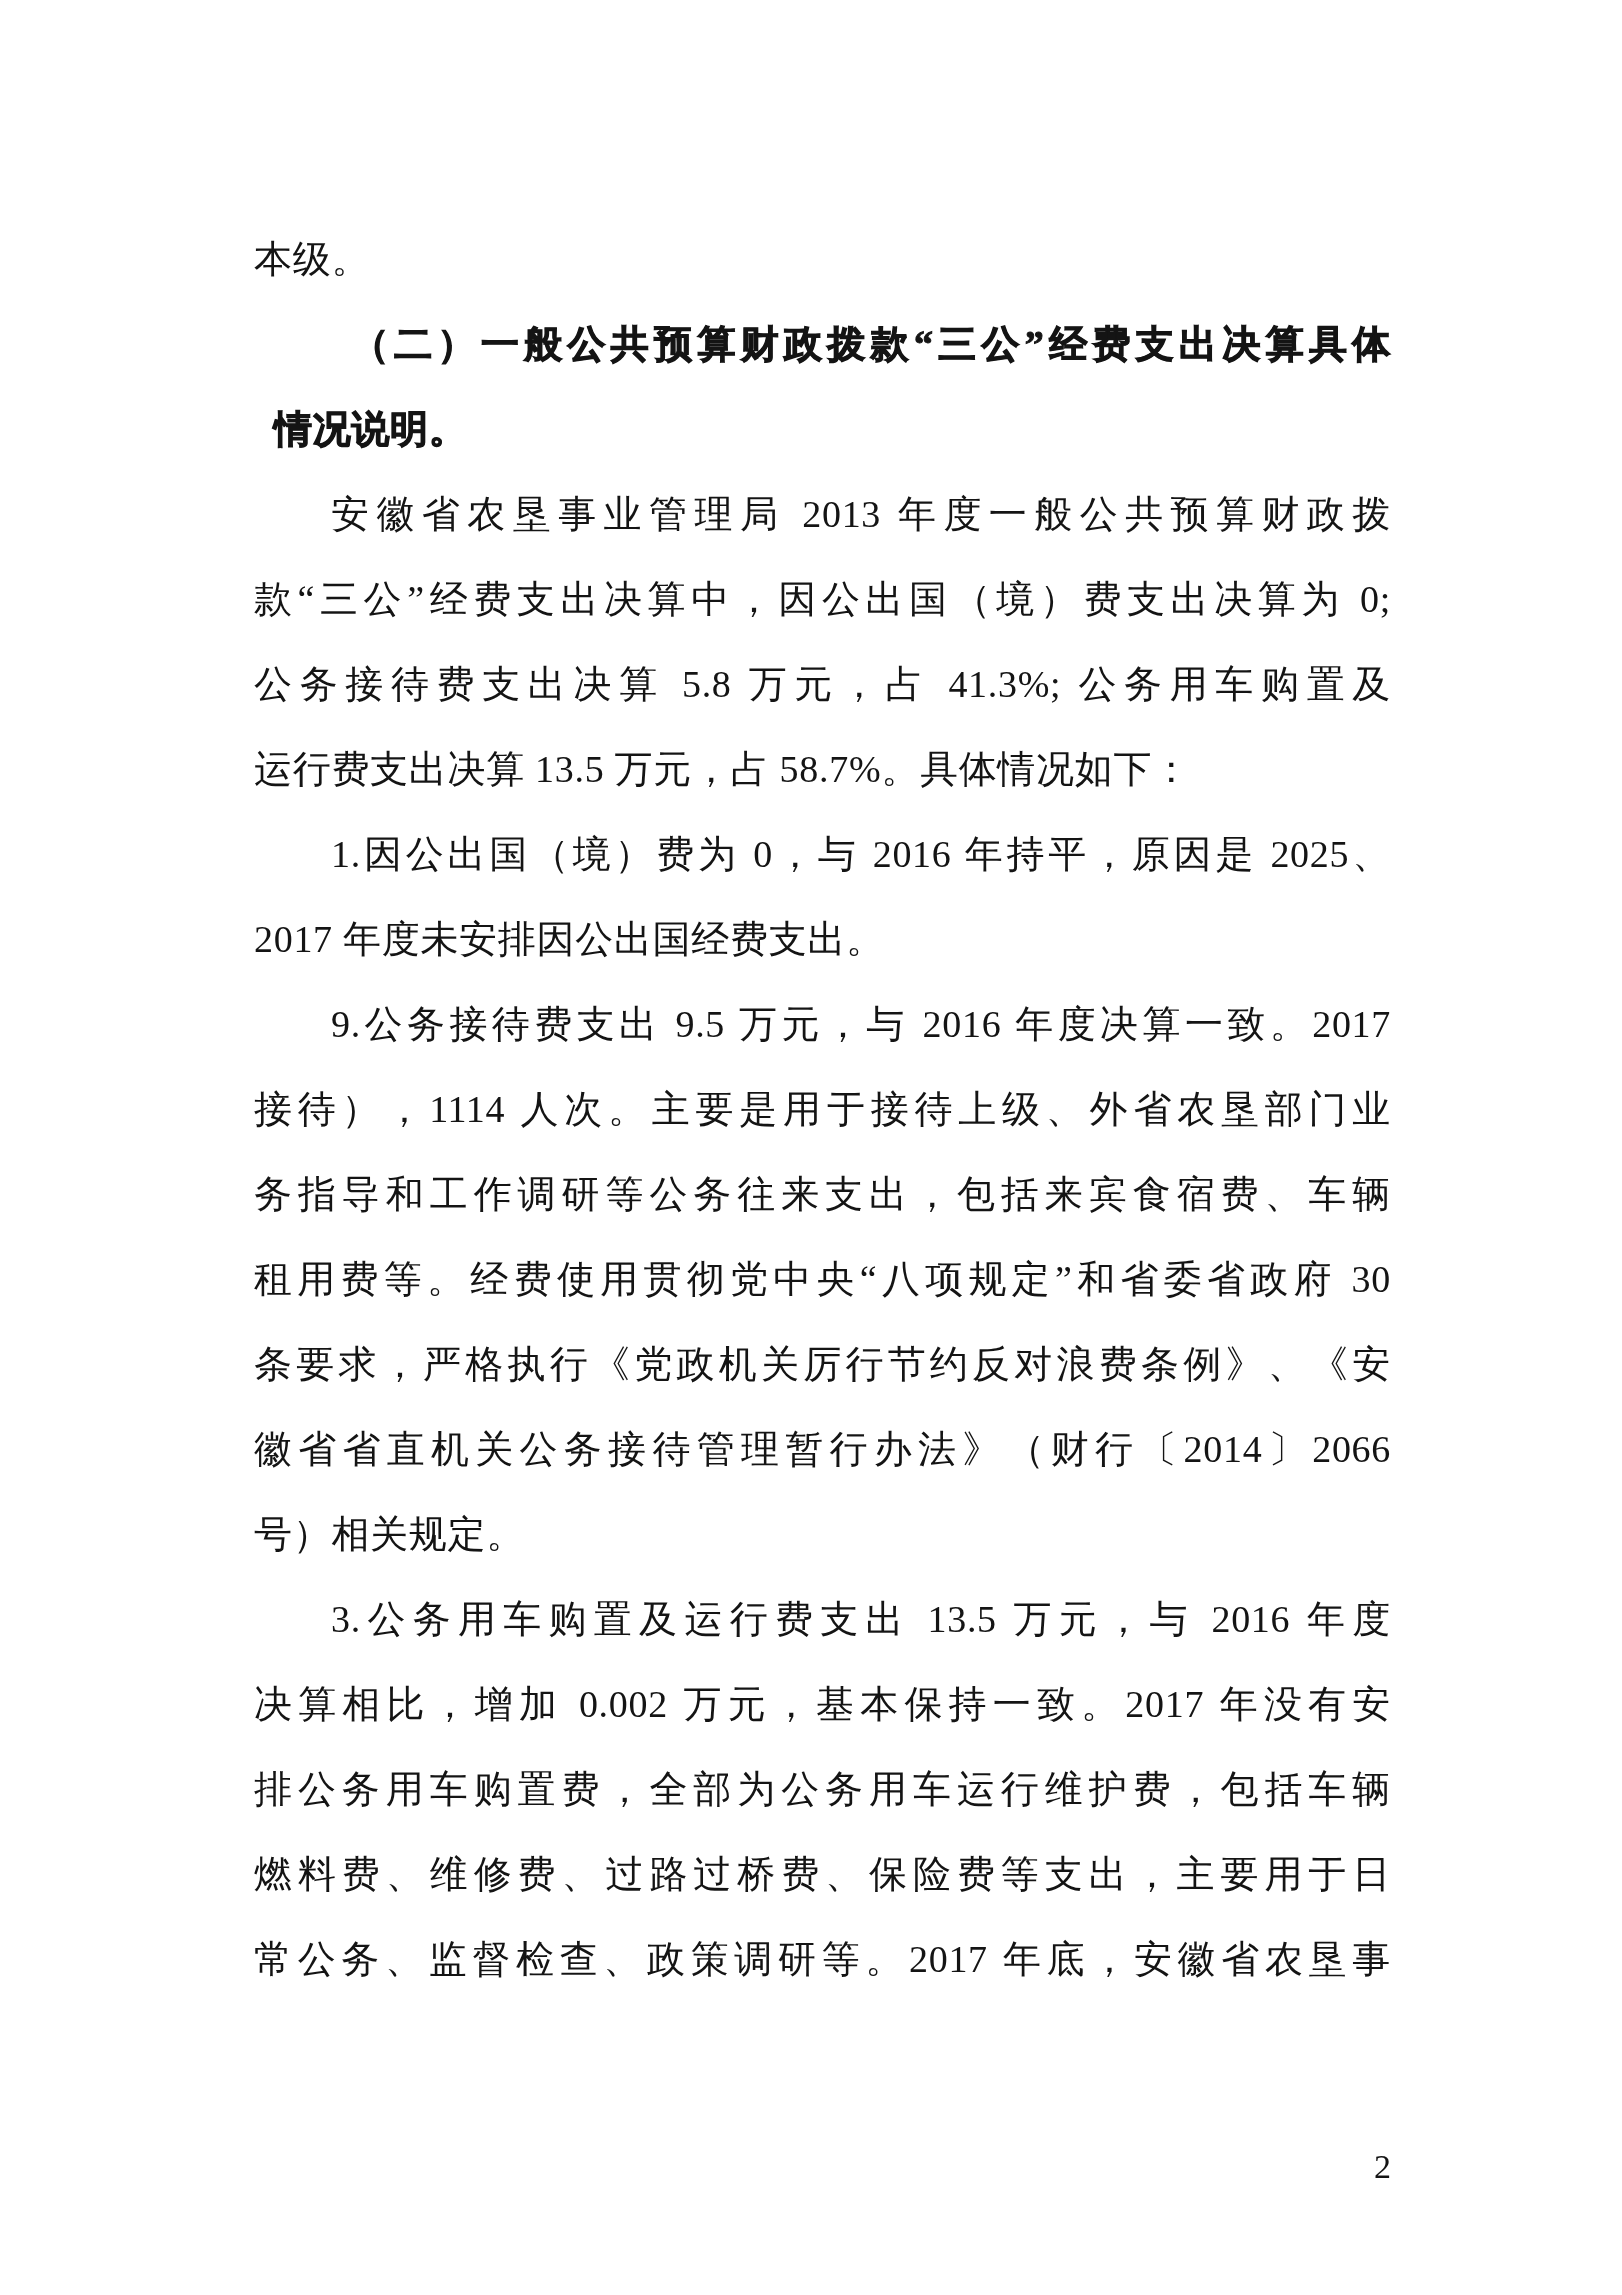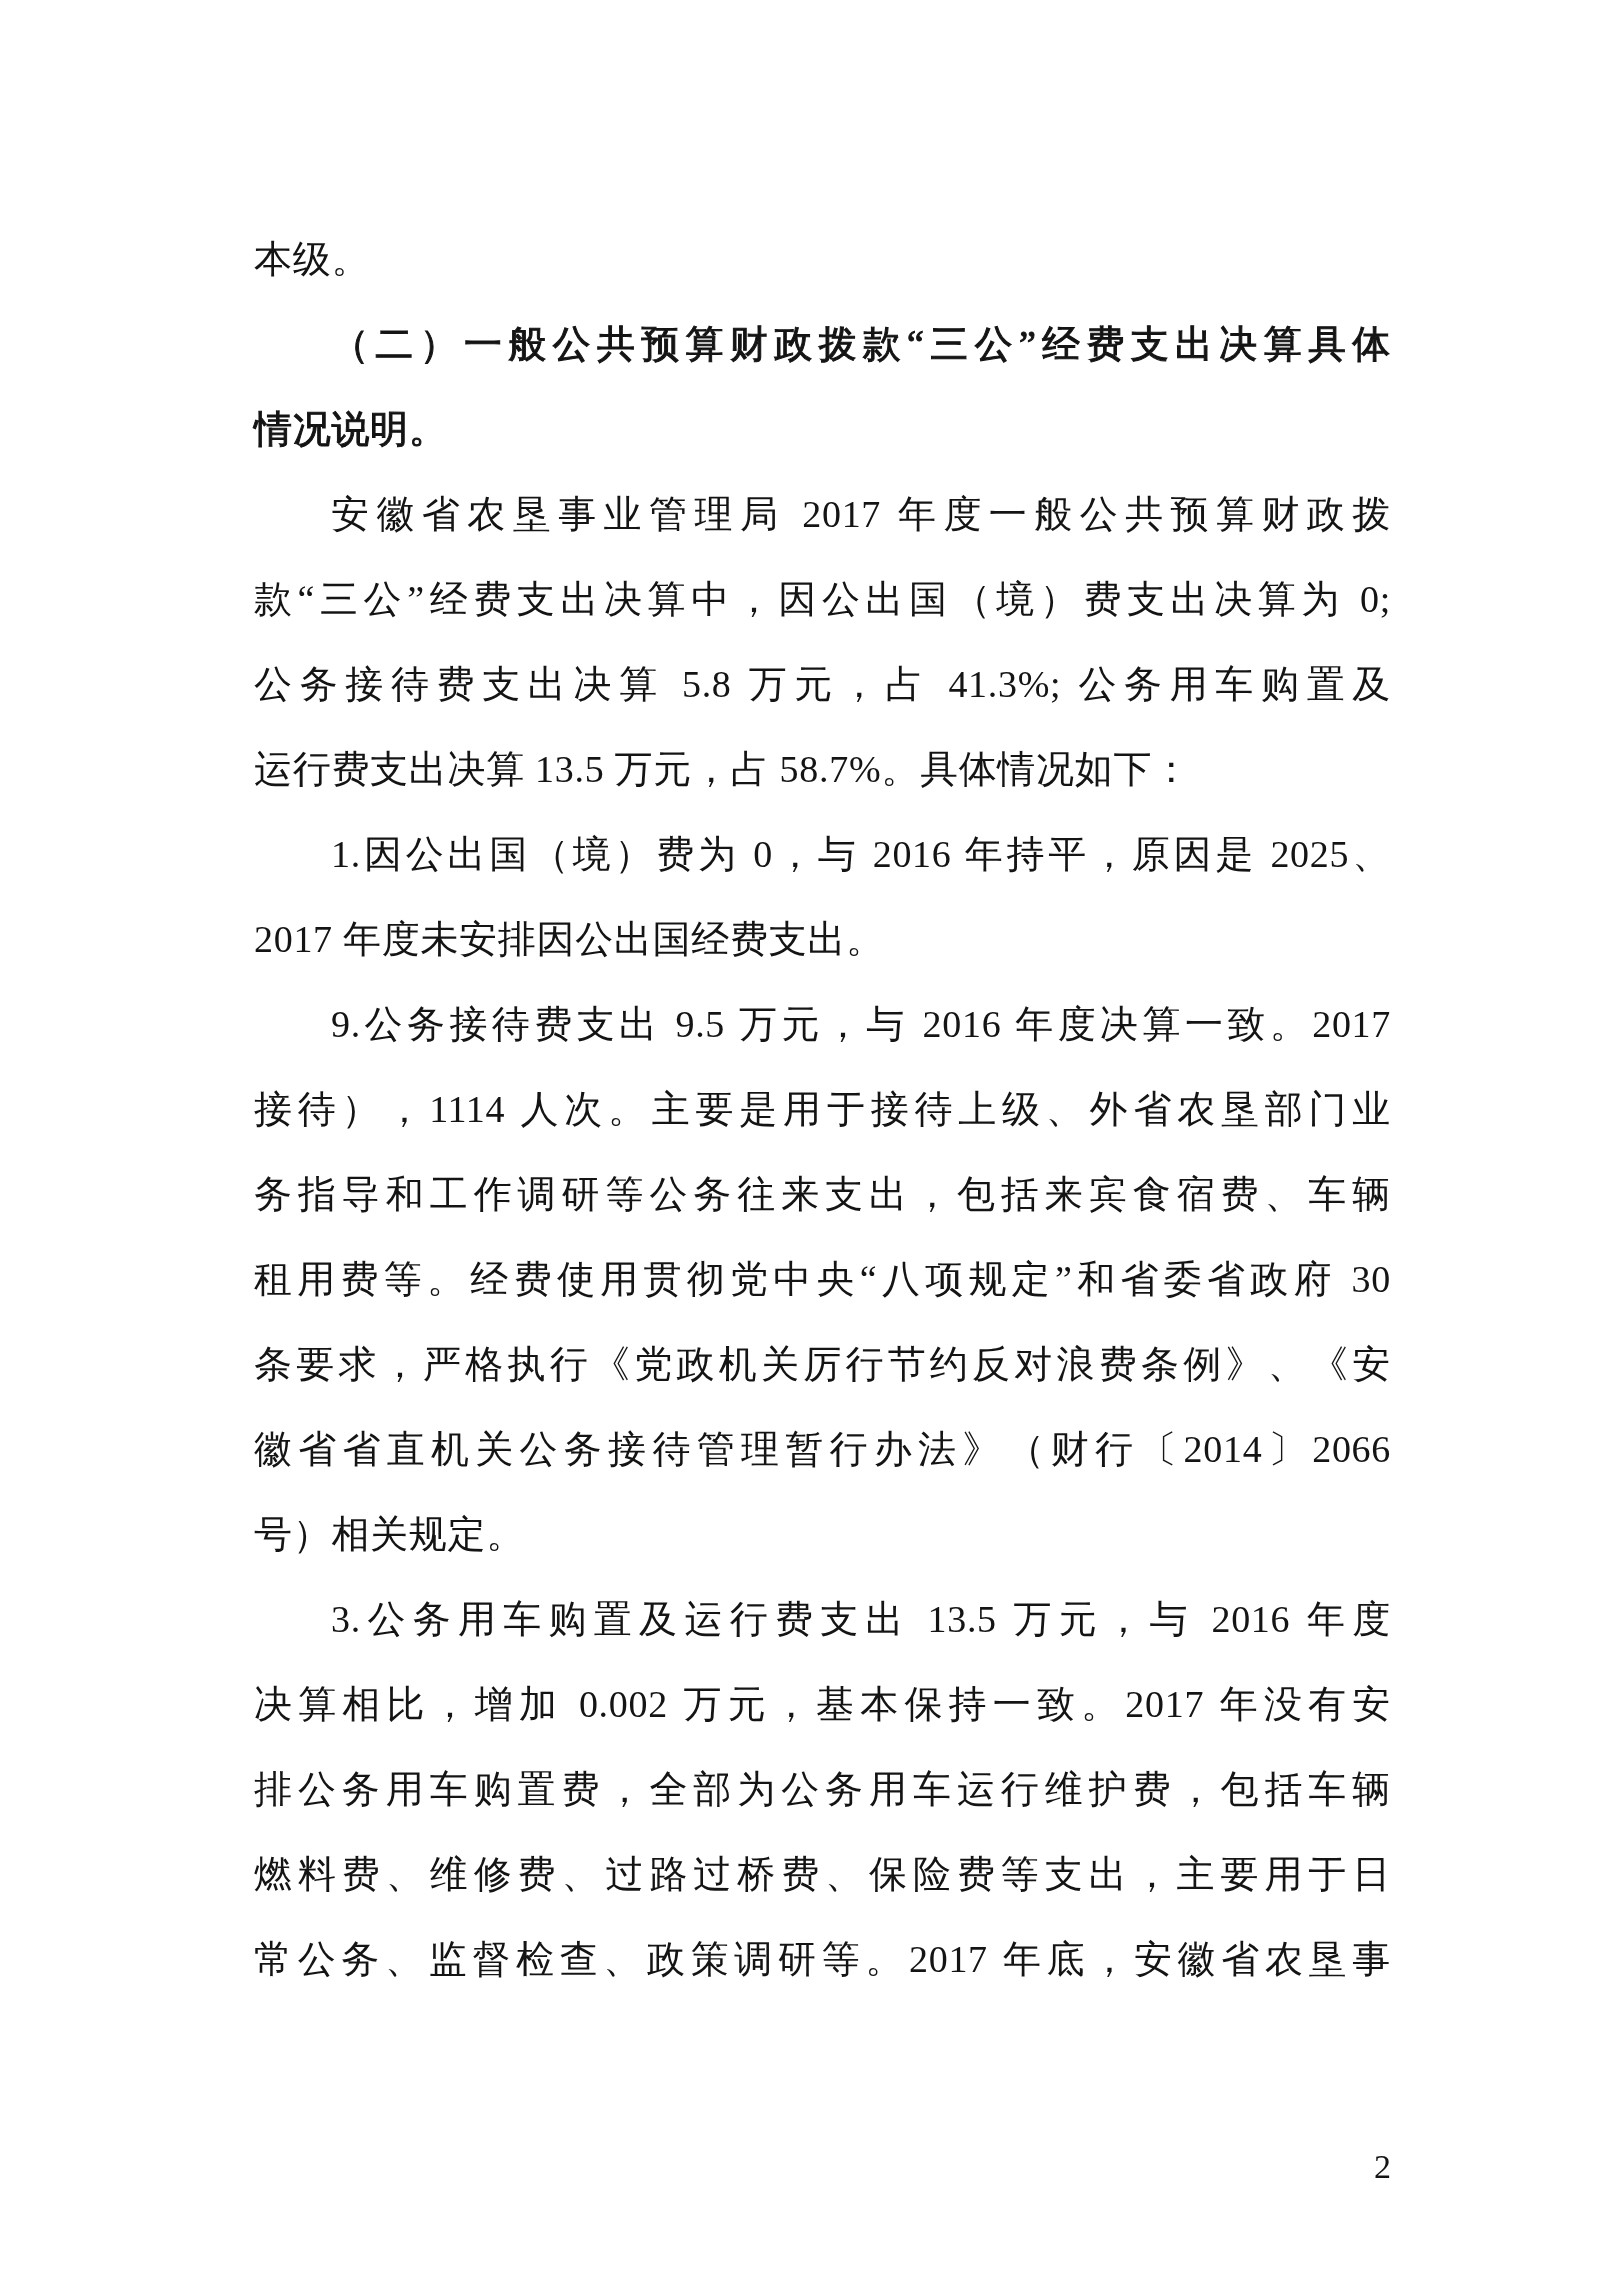--- a/index.html
+++ b/index.html
@@ -34,42 +34,43 @@
     white-space: normal;
   }
   .line.fill {
     text-align: justify;
     text-align-last: justify;
   }
   .line.indent {
     text-indent: 77px;
   }
   .line.heading {
-    font-weight: normal;
+    font-weight: bold;
+    margin-left: 20px;
     -webkit-text-stroke: 1px #141414;
   }
   .page-number {
     position: absolute;
     left: 254px;
     top: 2141px;
     width: 1137px;
     text-align: right;
     font-size: 34px;
     line-height: 52px;
   }
 </style>
 </head>
 <body>
 
 <div class="page">
   <div class="content">
       <div class="line">本级。</div>
       <div class="line indent fill heading">（二）一般公共预算财政拨款“三公”经费支出决算具体</div>
       <div class="line heading">情况说明。</div>
-      <div class="line indent fill">安徽省农垦事业管理局 2017 年度一般公共预算财政拨</div>
+      <div class="line indent fill">安徽省农垦事业管理局 2013 年度一般公共预算财政拨</div>
       <div class="line fill">款“三公”经费支出决算中，因公出国（境）费支出决算为 0;</div>
       <div class="line fill">公务接待费支出决算 5.8 万元，占 41.3%; 公务用车购置及</div>
       <div class="line">运行费支出决算 13.5 万元，占 58.7%。具体情况如下：</div>
       <div class="line indent fill">1.因公出国（境）费为 0，与 2016 年持平，原因是 2025、</div>
       <div class="line">2017 年度未安排因公出国经费支出。</div>
       <div class="line indent fill">9.公务接待费支出 9.5 万元，与 2016 年度决算一致。2017</div>
       <div class="line fill">接待），1114 人次。主要是用于接待上级、外省农垦部门业</div>
       <div class="line fill">务指导和工作调研等公务往来支出，包括来宾食宿费、车辆</div>
       <div class="line fill">租用费等。经费使用贯彻党中央“八项规定”和省委省政府 30</div>
       <div class="line fill">条要求，严格执行《党政机关厉行节约反对浪费条例》、《安</div>

